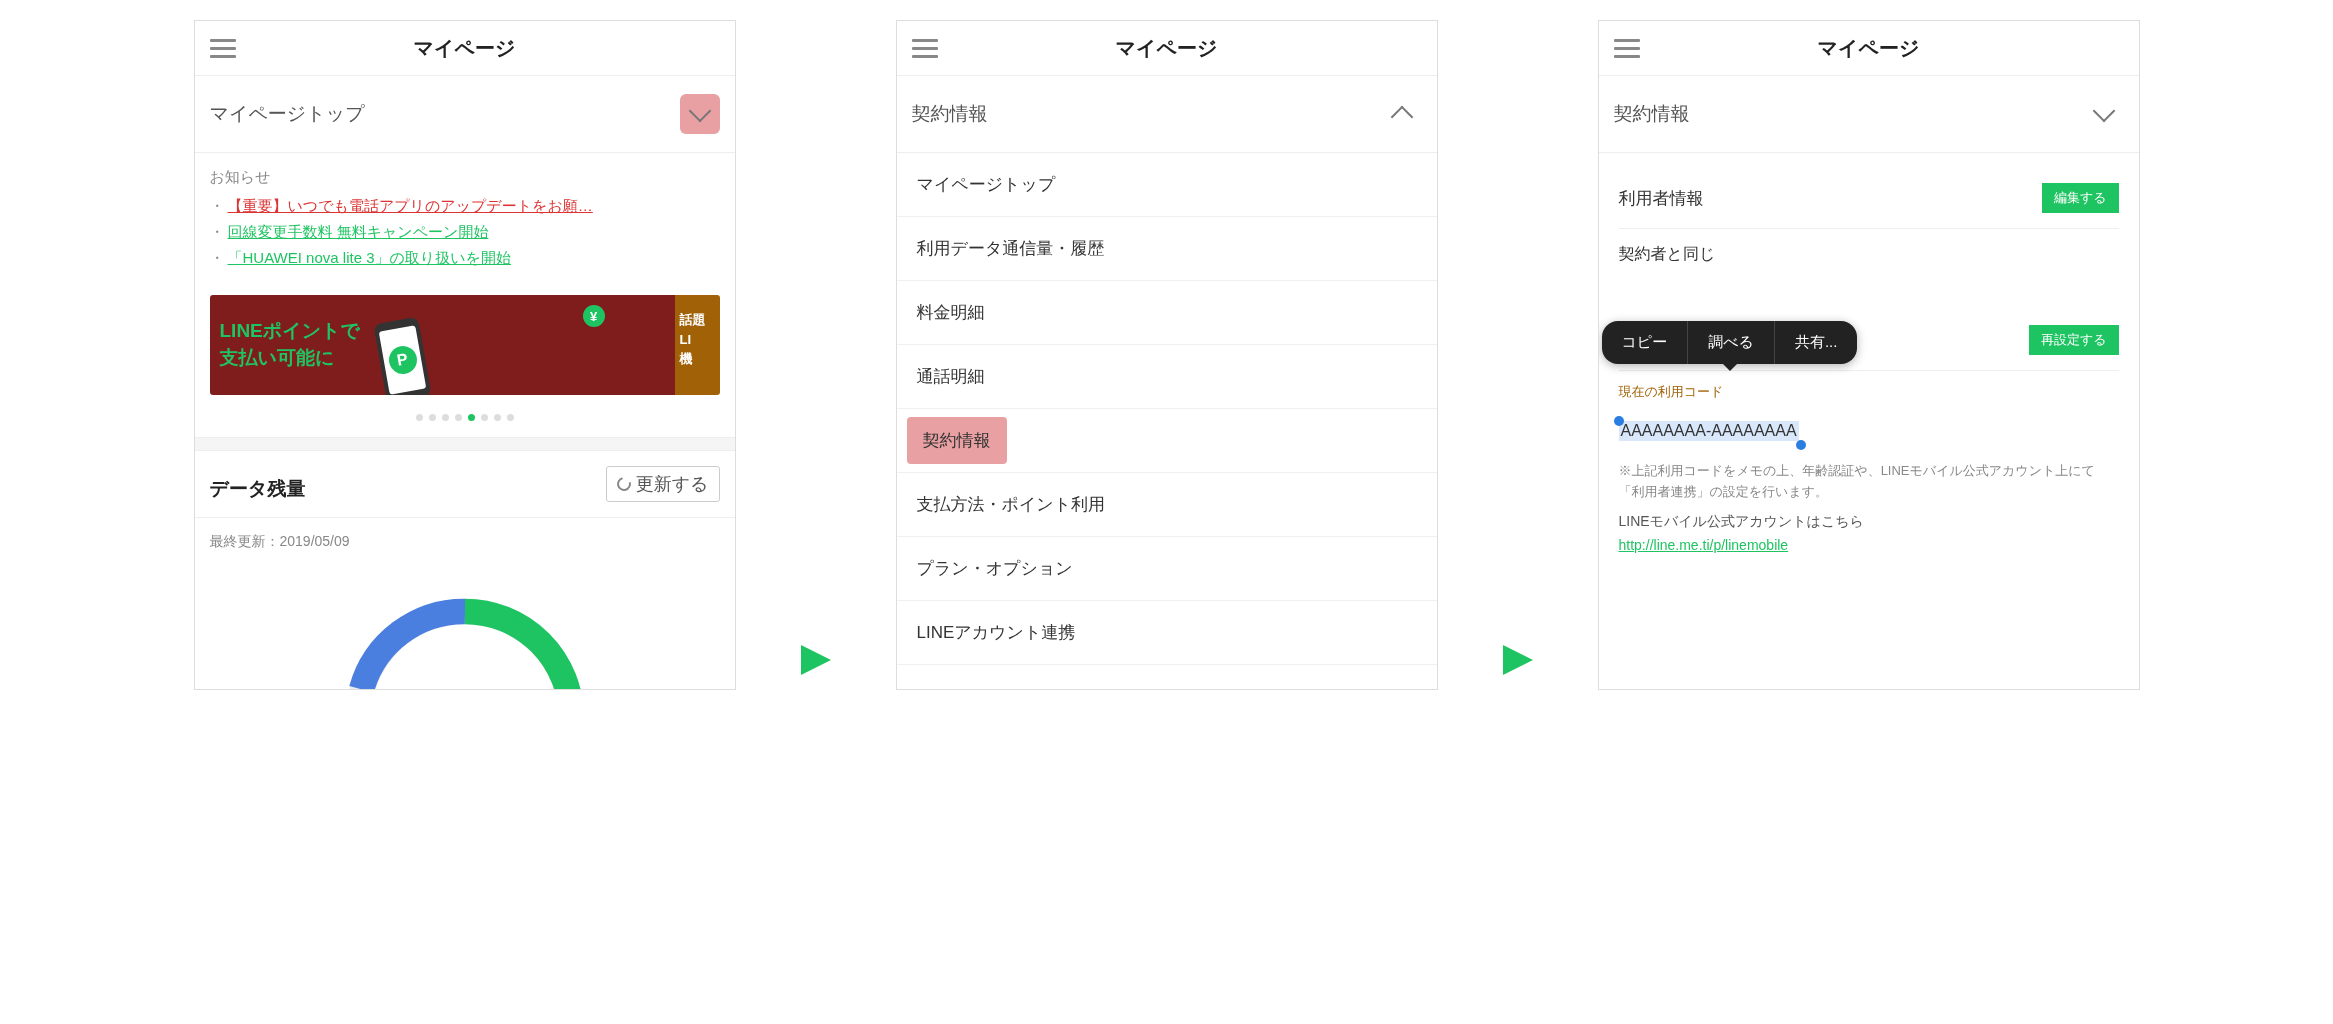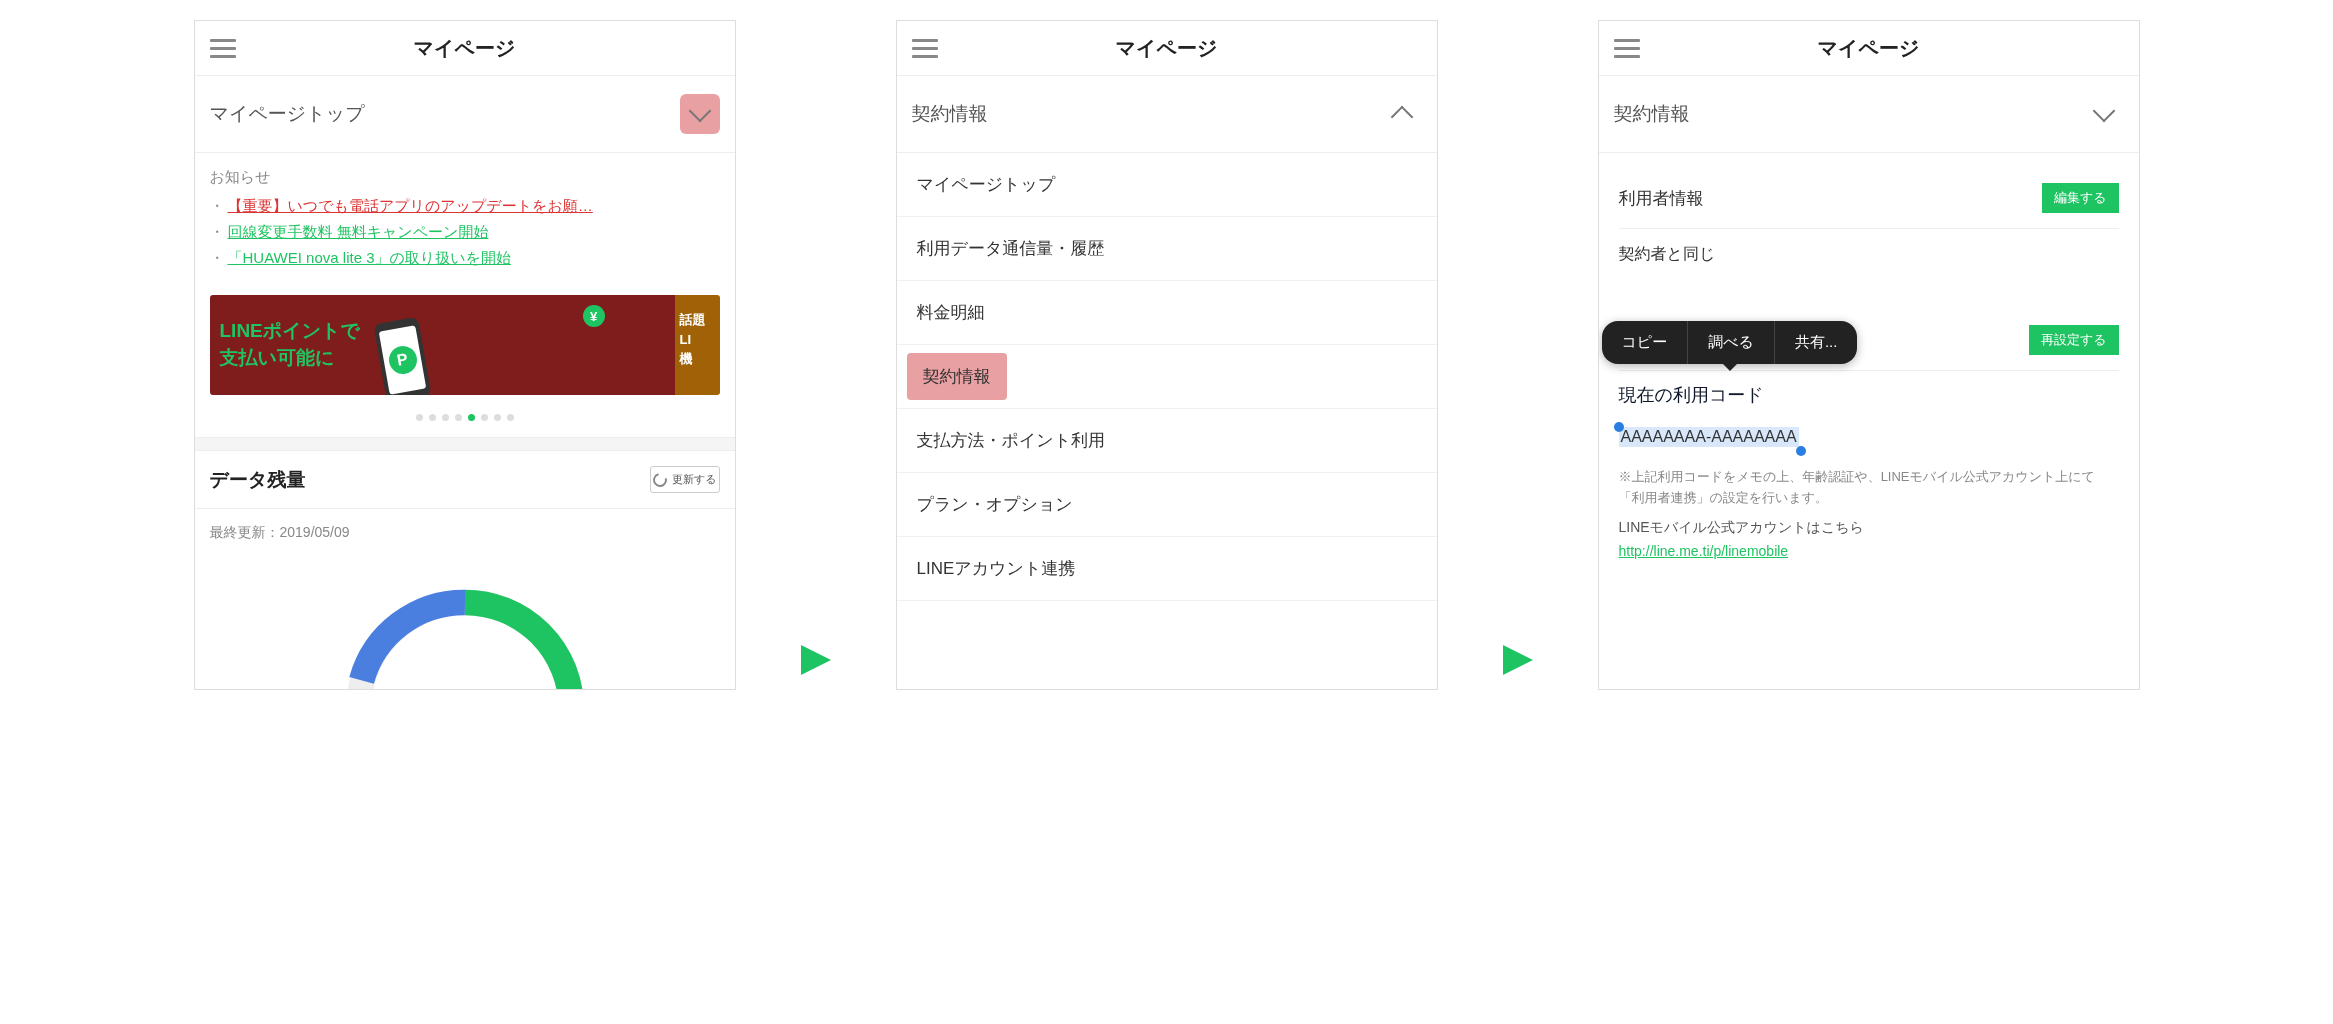--- a/index.html
+++ b/index.html
@@ -33,37 +33,37 @@
 .phone-screen{position:absolute;top:8px;left:4px;right:4px;bottom:8px;background:#fff;border-radius:3px;display:flex;align-items:center;justify-content:center}
 .p-icon{width:28px;height:28px;border-radius:50%;background:#1fc462;color:#fff;font-weight:700;display:flex;align-items:center;justify-content:center;font-size:16px}
 .yen-badge{width:22px;height:22px;border-radius:50%;background:#1fc462;color:#fff;position:absolute;top:10px;right:70px;display:flex;align-items:center;justify-content:center;font-size:13px;font-weight:700}
 .banner-side{width:45px;background:#a16207;color:#fff;font-size:13px;font-weight:700;padding:15px 5px;line-height:1.5;writing-mode:horizontal-tb}
 .dots{text-align:center;padding:12px 0}
 .dot{display:inline-block;width:7px;height:7px;border-radius:50%;background:#ddd;margin:0 3px}
 .dot.active{background:#1fc462}
 .divider{height:14px;background:#f5f5f5;border-top:1px solid #eee;border-bottom:1px solid #eee}
 .data-head{display:flex;align-items:flex-end;justify-content:space-between;padding:15px;border-bottom:1px solid #eee}
 .data-title{font-size:19px;font-weight:700;color:#222}
-.refresh-btn{display:flex;align-items:center;gap:5px;border:1px solid #ccc;border-radius:3px;padding:5px 2px;font-size:11px;color:#555;cursor:pointer}
+.refresh-btn{display:flex;align-items:center;gap:5px;border:1px solid #ccc;border-radius:3px;padding:5px 10px;font-size:18px;color:#555;cursor:pointer}
 .refresh-icon{width:14px;height:14px;border:2px solid #888;border-radius:50%;border-top-color:transparent;transform:rotate(30deg)}
 .last-update{padding:15px;font-size:14px;color:#888}
 .donut{display:flex;justify-content:center;padding:10px 0;position:relative}
 .donut svg{width:300px;height:170px}
 .menu-list{list-style:none}
 .menu-item{padding:20px 20px;font-size:17px;color:#333;border-bottom:1px solid #f0f0f0;cursor:pointer}
 .menu-item.hl{background:#e8a0a3;margin:8px 10px;border-radius:4px;border:none;display:inline-block;padding:12px 16px}
 .menu-item.hl-wrap{padding:8px 10px;border-bottom:1px solid #f0f0f0}
 .detail-sec{padding:15px 20px}
 .detail-row{display:flex;justify-content:space-between;align-items:center;padding:15px 0;border-bottom:1px solid #eee}
 .detail-label{font-size:17px;color:#333}
 .green-btn{background:#1fc462;color:#fff;font-size:13px;padding:6px 12px;border:none;cursor:pointer}
 .detail-val{padding:15px 0 30px;font-size:16px;color:#333}
 .code-sec{position:relative;padding:0 20px}
 .code-row{display:flex;justify-content:space-between;align-items:center;padding:15px 0;border-bottom:1px solid #eee}
-.code-label-small{font-size:18px;color:#0f172a;padding-top:12px}
+.code-label-small{font-size:13px;color:#a16207;padding-top:12px}
 .code-value{font-size:16px;color:#333;background:#d8e8fa;display:inline-block;padding:1px 2px;margin-top:20px;position:relative}
 .sel-handle{width:10px;height:10px;border-radius:50%;background:#2a7de1;position:absolute}
 .sel-handle.start{left:-5px;top:-5px}
 .sel-handle.end{right:-7px;bottom:-9px}
 .context-menu{position:absolute;top:-50px;left:-17px;background:#222;border-radius:16px;display:flex;box-shadow:0 2px 10px rgba(0,0,0,.3);z-index:10}
 .context-item{color:#fff;font-size:15px;padding:12px 20px;border-right:1px solid #444;cursor:pointer}
 .context-item:last-child{border:none}
 .context-menu:after{content:"";position:absolute;bottom:-7px;left:120px;border:8px solid transparent;border-top-color:#222;border-bottom:none}
 .note-text{font-size:13px;color:#888;line-height:1.6;padding:20px 0 10px}
 .link-text{font-size:14px;color:#555;padding-bottom:5px}
@@ -149,20 +149,21 @@
   <div class="section-head">
     <span class="label">契約情報</span>
     <div class="chev-btn">
         <div class="chev up"></div>
       </div>
   </div>
   <ul class="menu-list">
     <li class="menu-item">マイページトップ</li>
     <li class="menu-item">利用データ通信量・履歴</li>
     <li class="menu-item">料金明細</li>
+    <li class="menu-item">通話明細</li>
     <li class="menu-item hl-wrap">
       <span class="menu-item hl" style="margin:0">契約情報</span>
     </li>
     <li class="menu-item">支払方法・ポイント利用</li>
     <li class="menu-item">プラン・オプション</li>
     <li class="menu-item">LINEアカウント連携</li>
   </ul>
 </div>
 
 <div class="arrow-sep">

